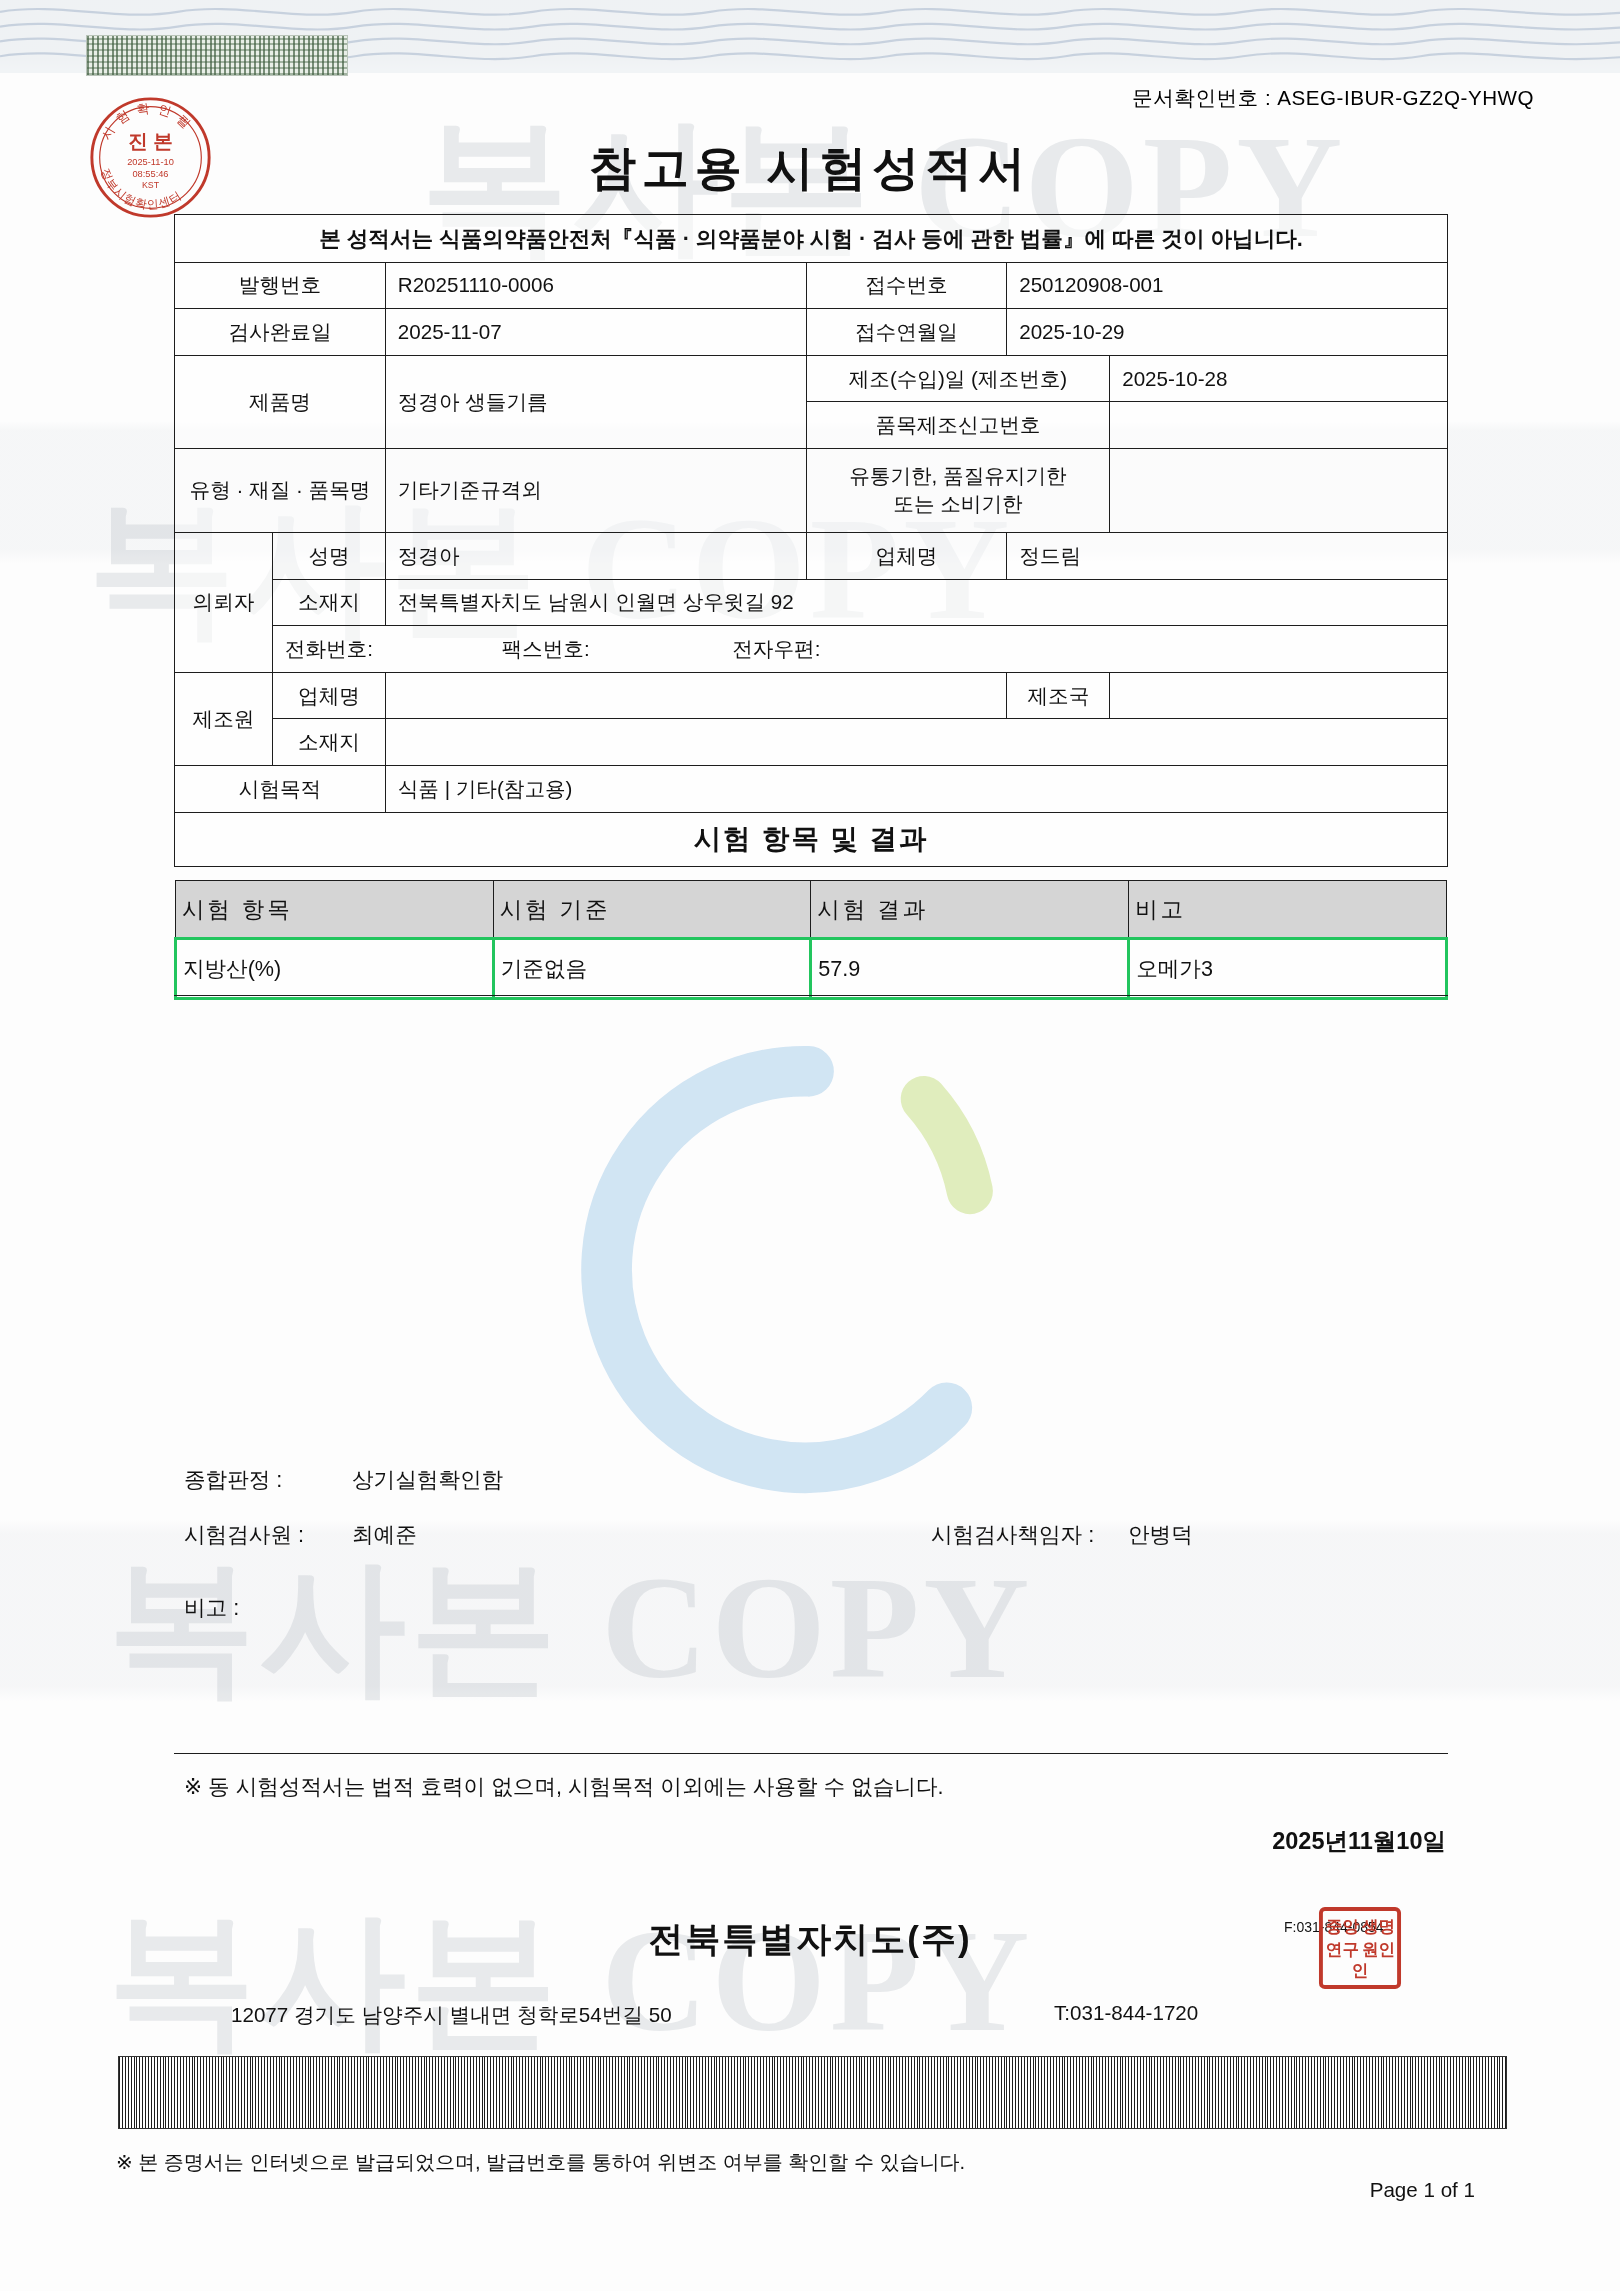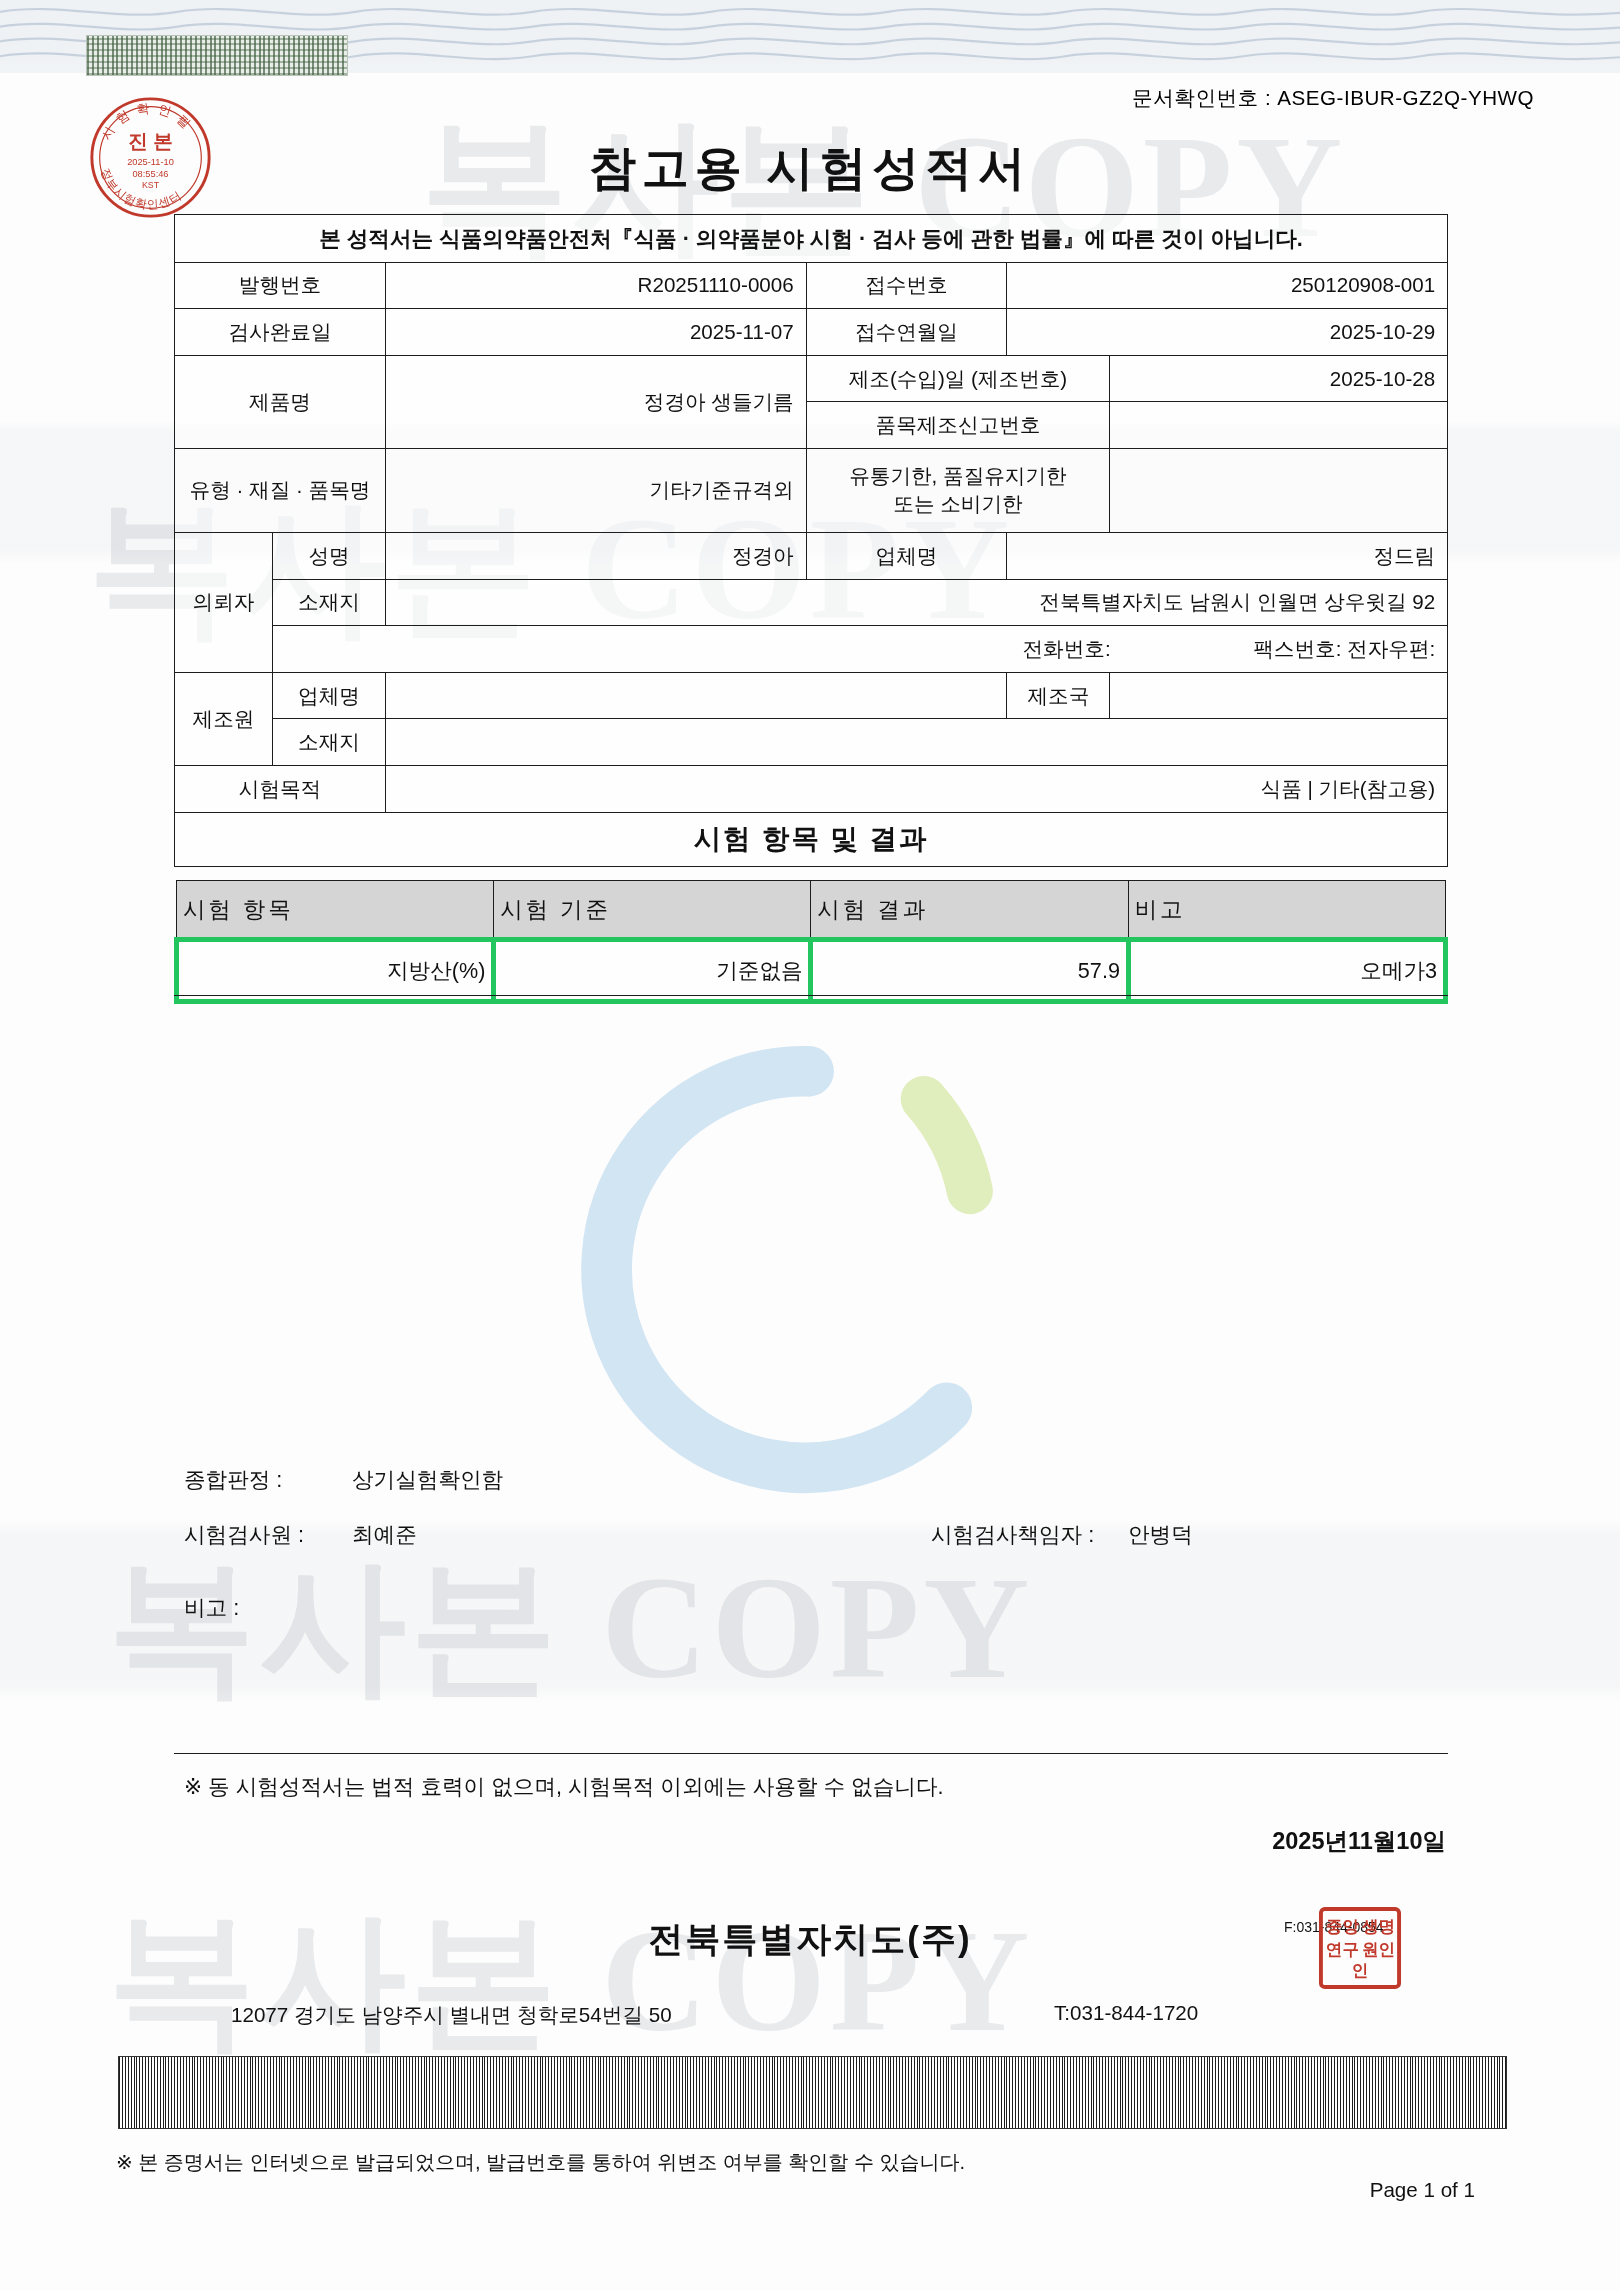--- a/index.html
+++ b/index.html
@@ -130,21 +130,21 @@
     padding: 8.8px 11.8px;
     vertical-align: middle;
     background: rgba(255,255,255,0.55);
     margin-top: 25px;
   }
   td.lbl {
     text-align: center;
     font-weight: 400;
     white-space: nowrap;
   }
-  td.val { text-align: right; }
+  td.val { text-align: left; }
   td.note-row {
     text-align: center;
     font-weight: 700;
     font-size: 21.6px;
     padding: 11.8px 7.8px;
   }
 
   .results-header {
     text-align: center;
     font-weight: 700;
@@ -159,22 +159,22 @@
   table.results th {
     border: 1px solid #1d1d1d;
     background: #d5d5d5;
     font-weight: 400;
     font-size: 22.5px;
     letter-spacing: 2.9px;
     padding: 12.7px 5.9px;
     text-align: left;
   }
   table.results td {
-    border: 5px solid #22c55e;
-    text-align: right;
+    border: 3px solid #22c55e;
+    text-align: left;
     font-size: 21.6px;
     padding: 13.7px 5.9px;
     background: rgba(255,255,255,0.55);
   }
   .no-border-box {
     border: 1px solid #1d1d1d;
     border-top: none;
   }
 
   

